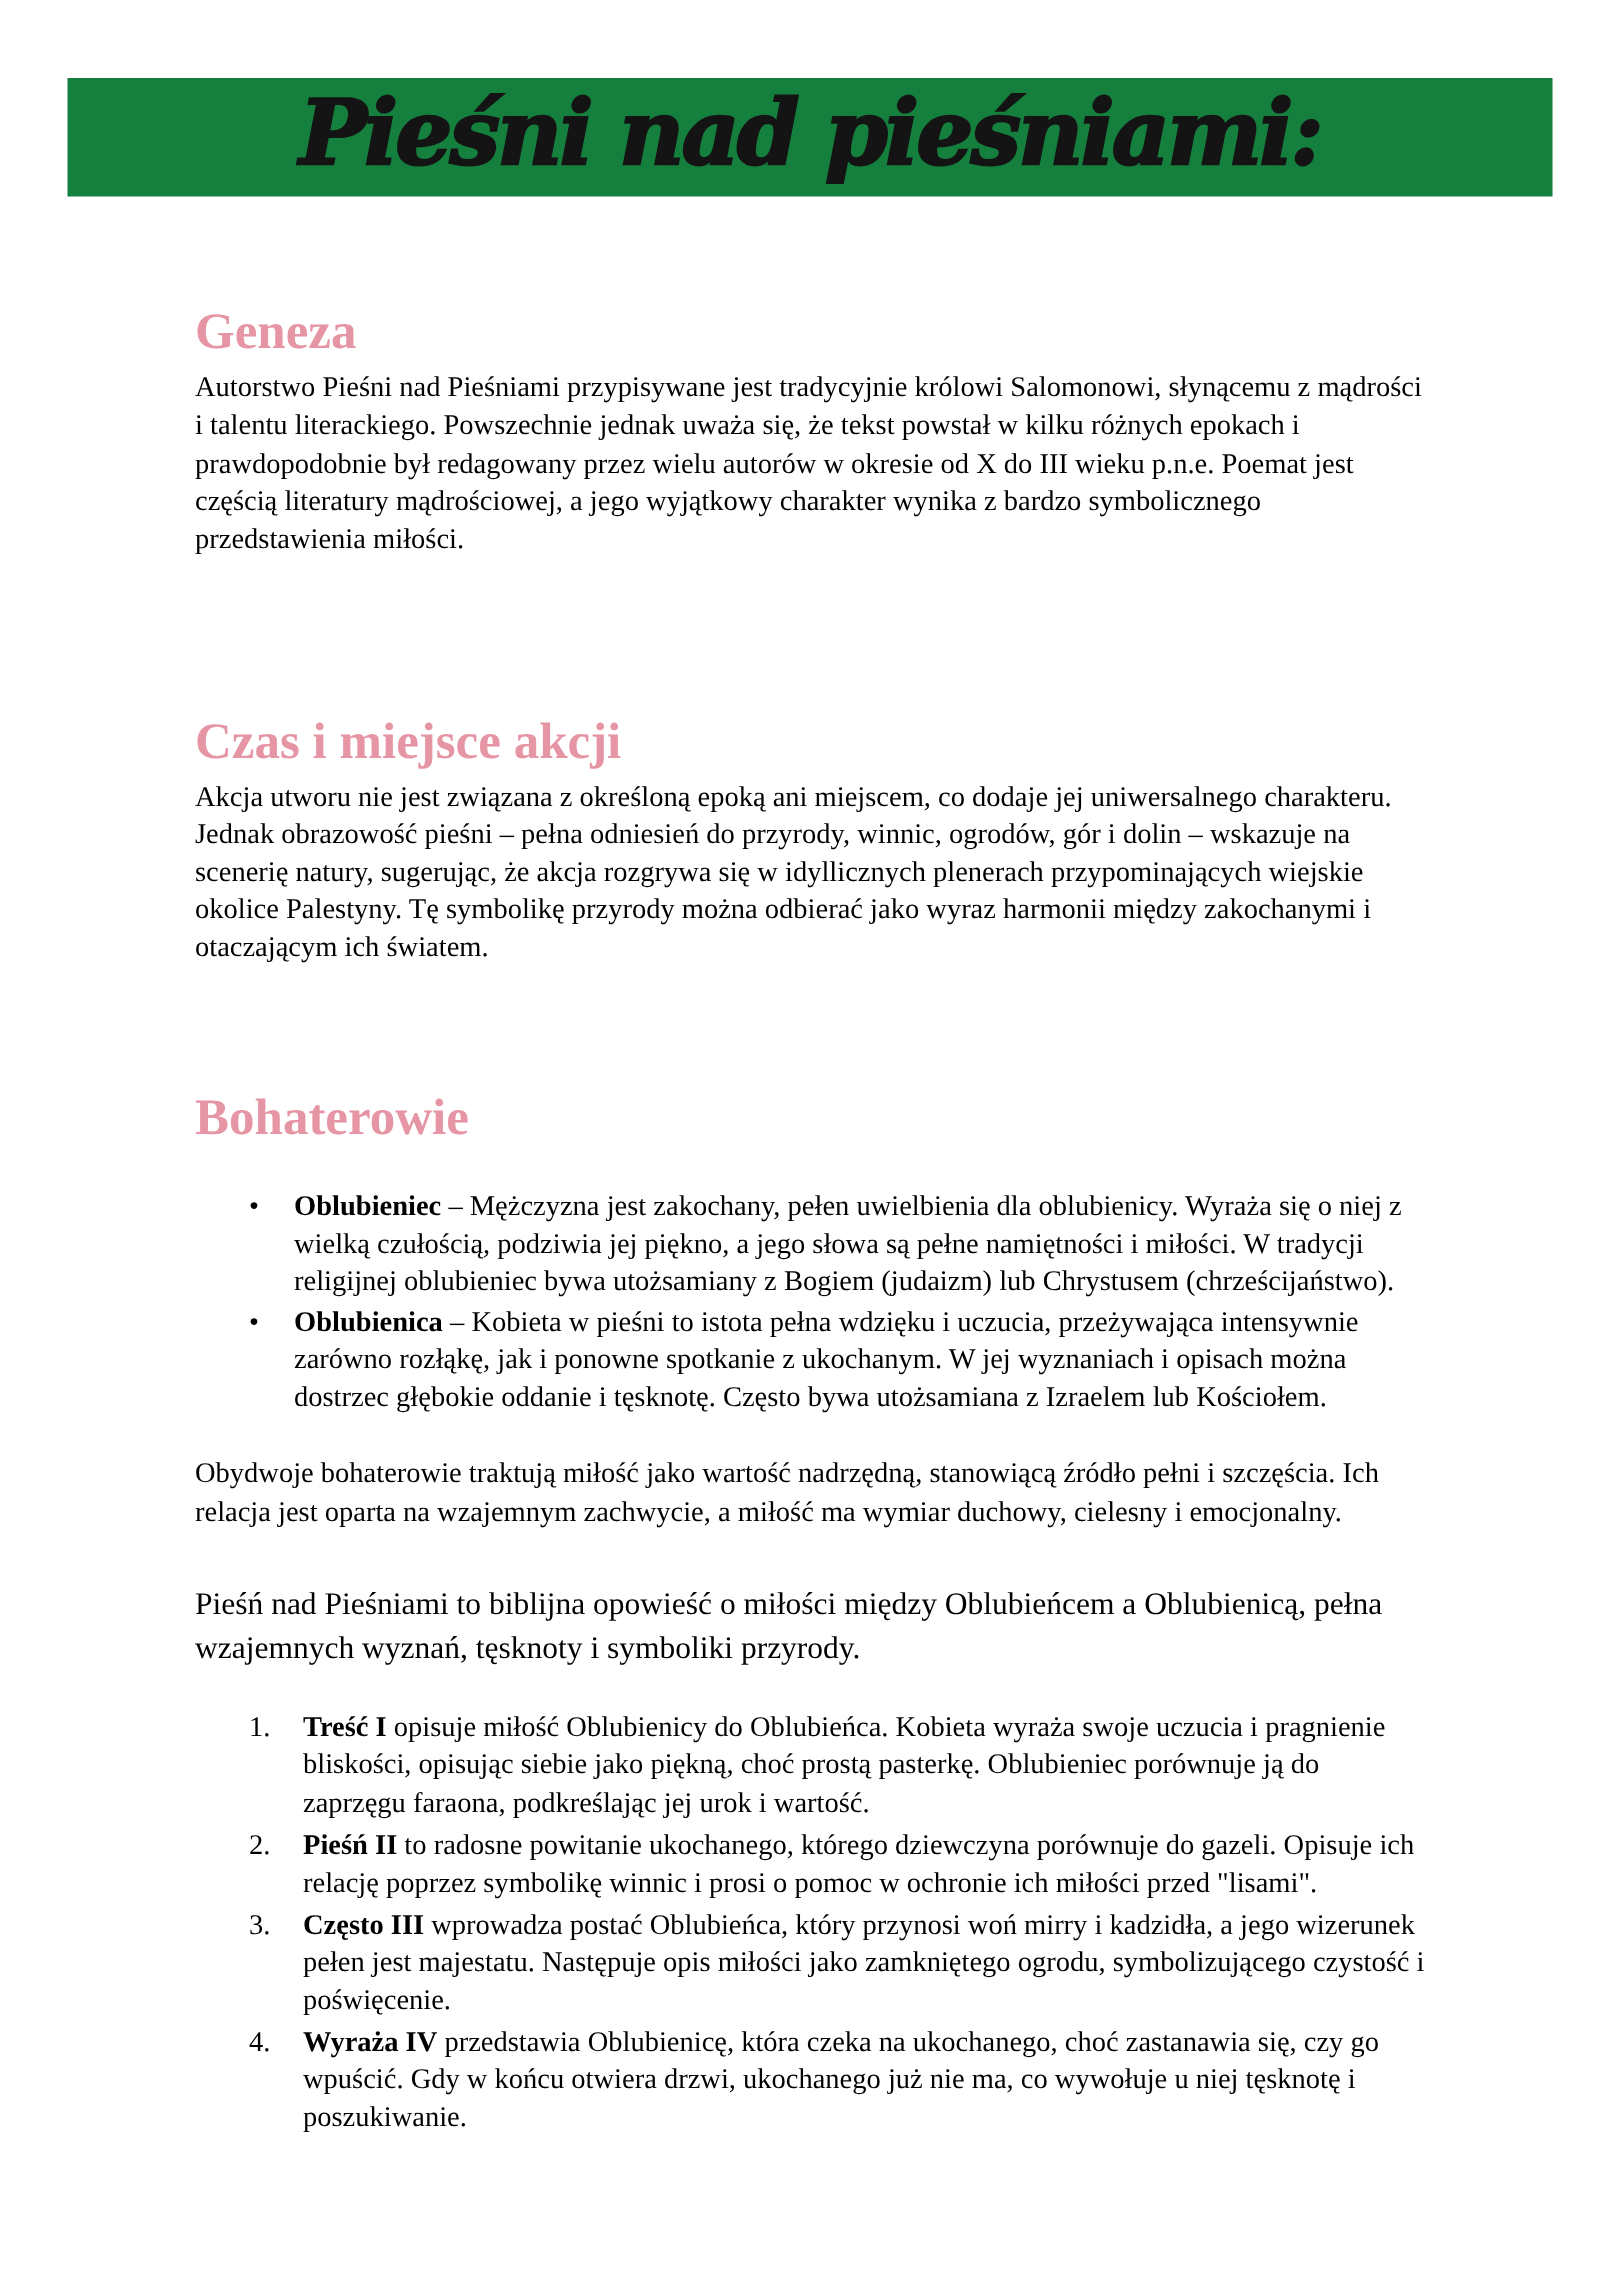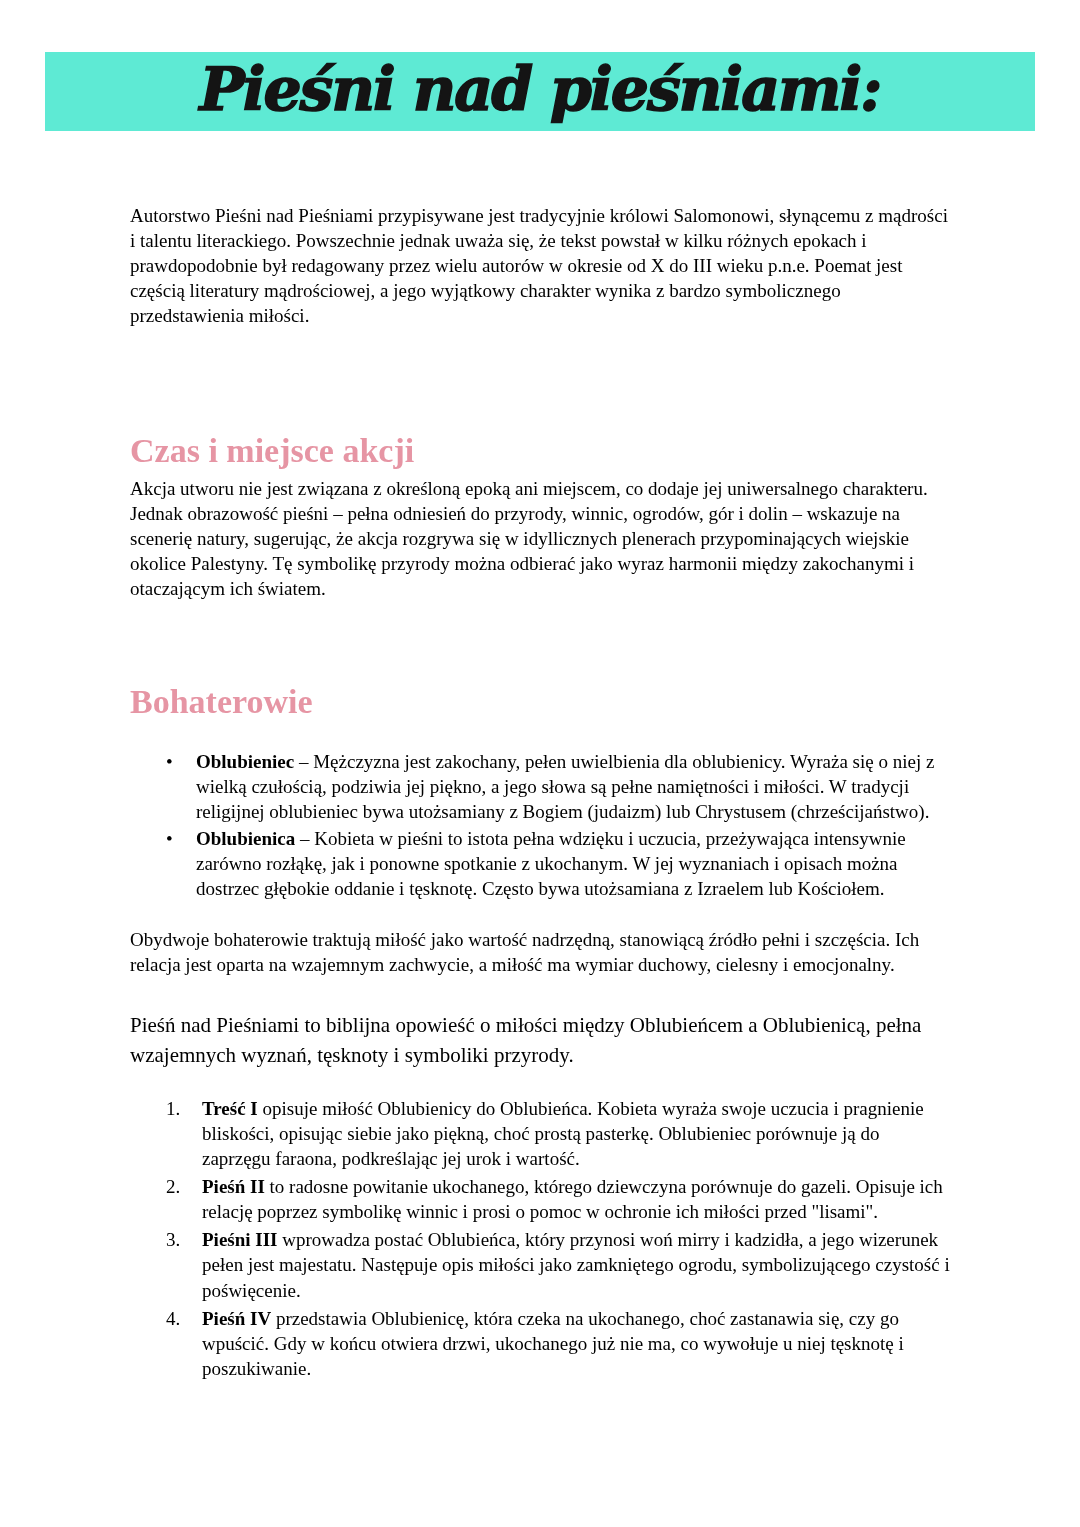--- a/index.html
+++ b/index.html
@@ -11,21 +11,21 @@
     width: 1080px;
     min-height: 1527px;
     background: #ffffff;
     font-family: "Liberation Serif", serif;
     color: #000000;
     box-sizing: border-box;
     overflow: hidden;
   }
   .banner {
     margin: 52px 45px 0 45px;
-    background: #5eead4;
+    background: #15803d;
     text-align: center;
     padding: 6px 0 10px 0;
   }
   .banner h1 {
     margin: 0;
     font-family: "DejaVu Serif", serif;
     font-style: italic;
     font-weight: 700;
     font-size: 60px;
     letter-spacing: -2px;
@@ -104,20 +104,21 @@
 
 <div class="page">
 
   <header class="banner">
     <h1>Pieśni nad pieśniami:</h1>
   </header>
 
   <main class="content">
 
     <section class="section-geneza">
+      <h2 class="section-heading">Geneza</h2>
       <p class="body-text">Autorstwo Pieśni nad Pieśniami przypisywane jest tradycyjnie królowi Salomonowi, słynącemu z mądrości i talentu literackiego. Powszechnie jednak uważa się, że tekst powstał w kilku różnych epokach i prawdopodobnie był redagowany przez wielu autorów w okresie od X do III wieku p.n.e. Poemat jest częścią literatury mądrościowej, a jego wyjątkowy charakter wynika z bardzo symbolicznego przedstawienia miłości.</p>
     </section>
 
     <section class="section-czas">
       <h2 class="section-heading">Czas i miejsce akcji</h2>
       <p class="body-text">Akcja utworu nie jest związana z określoną epoką ani miejscem, co dodaje jej uniwersalnego charakteru. Jednak obrazowość pieśni – pełna odniesień do przyrody, winnic, ogrodów, gór i dolin – wskazuje na scenerię natury, sugerując, że akcja rozgrywa się w idyllicznych plenerach przypominających wiejskie okolice Palestyny. Tę symbolikę przyrody można odbierać jako wyraz harmonii między zakochanymi i otaczającym ich światem.</p>
     </section>
 
     <section class="section-bohaterowie">
       <h2 class="section-heading">Bohaterowie</h2>
@@ -143,23 +144,23 @@
         <li>
           <span class="num">1.</span>
           <span class="li-body"><strong class="term">Treść I</strong><span> opisuje miłość Oblubienicy do Oblubieńca. Kobieta wyraża swoje uczucia i pragnienie bliskości, opisując siebie jako piękną, choć prostą pasterkę. Oblubieniec porównuje ją do zaprzęgu faraona, podkreślając jej urok i wartość.</span></span>
         </li>
         <li>
           <span class="num">2.</span>
           <span class="li-body"><strong class="term">Pieśń II</strong><span> to radosne powitanie ukochanego, którego dziewczyna porównuje do gazeli. Opisuje ich relację poprzez symbolikę winnic i prosi o pomoc w ochronie ich miłości przed "lisami".</span></span>
         </li>
         <li>
           <span class="num">3.</span>
-          <span class="li-body"><strong class="term">Pieśni III</strong><span> wprowadza postać Oblubieńca, który przynosi woń mirry i kadzidła, a jego wizerunek pełen jest majestatu. Następuje opis miłości jako zamkniętego ogrodu, symbolizującego czystość i poświęcenie.</span></span>
+          <span class="li-body"><strong class="term">Często III</strong><span> wprowadza postać Oblubieńca, który przynosi woń mirry i kadzidła, a jego wizerunek pełen jest majestatu. Następuje opis miłości jako zamkniętego ogrodu, symbolizującego czystość i poświęcenie.</span></span>
         </li>
         <li>
           <span class="num">4.</span>
-          <span class="li-body"><strong class="term">Pieśń IV</strong><span> przedstawia Oblubienicę, która czeka na ukochanego, choć zastanawia się, czy go wpuścić. Gdy w końcu otwiera drzwi, ukochanego już nie ma, co wywołuje u niej tęsknotę i poszukiwanie.</span></span>
+          <span class="li-body"><strong class="term">Wyraża IV</strong><span> przedstawia Oblubienicę, która czeka na ukochanego, choć zastanawia się, czy go wpuścić. Gdy w końcu otwiera drzwi, ukochanego już nie ma, co wywołuje u niej tęsknotę i poszukiwanie.</span></span>
         </li>
       </ol>
     </section>
 
   </main>
 </div>
 
 </body></html>

